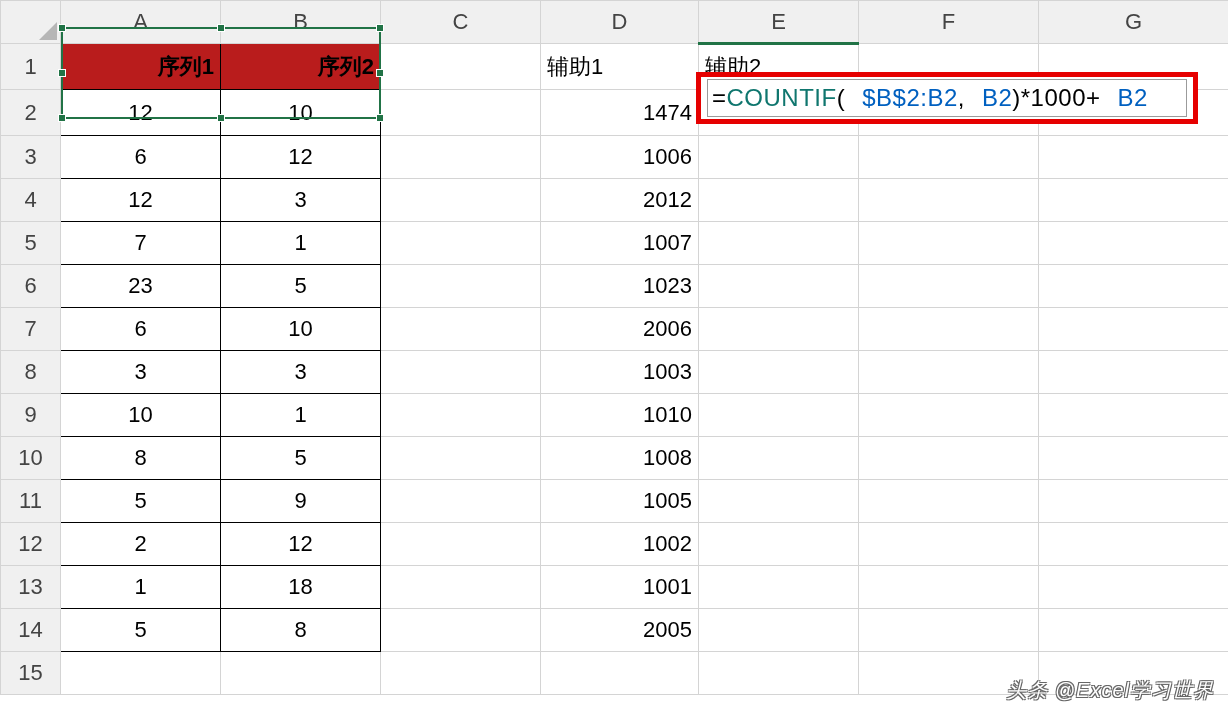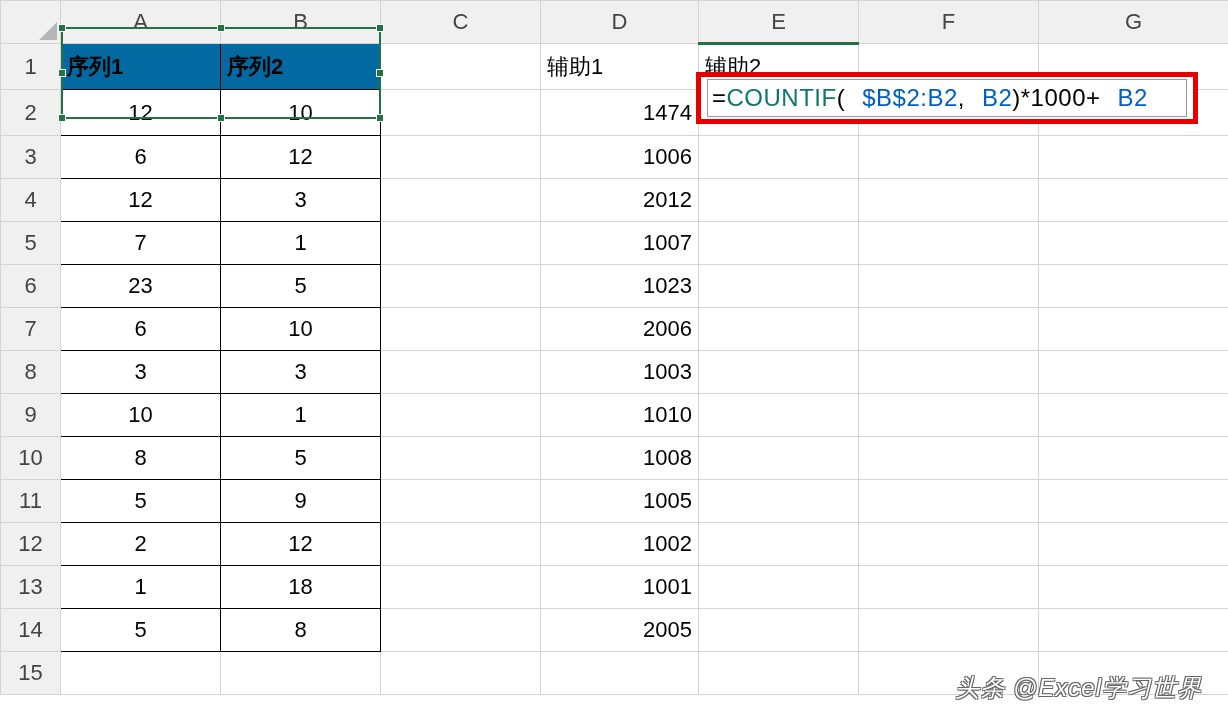--- a/index.html
+++ b/index.html
@@ -63,23 +63,23 @@
   .col-E { width: 160px; }
   .col-F { width: 180px; }
   .col-G { width: 190px; }
   .dcell {
     background: #fff;
   }
   .boxed {
     border: 1.5px solid #000 !important;
   }
   .blue-hdr {
-    background: #0369a1;
+    background: #b91c1c;
     font-weight: bold;
-    text-align: left;
+    text-align: right;
     border: 1.5px solid #000 !important;
   }
   .center { text-align: center; }
   .right  { text-align: right;  padding-right: 8px;}
   .left   { text-align: left;   padding-left: 6px; margin-left: 22px;}
   .row1 { height: 46px; }
   .row2 { height: 46px; }
 
   
   .sel-range {
@@ -132,23 +132,23 @@
     display: flex;
     align-items: center;
     background: #fff;
   }
   .tok-fn   { color: #0f766e; }
   .tok-ref  { color: #0060c0; margin-left: 17px; }
   .tok-txt  { color: #000; }
 
   .watermark {
     position: absolute;
-    right: 26px;
+    right: 14px;
     bottom: 12px;
-    font-size: 24px;
+    font-size: 20px;
     color: #fff;
     text-shadow:
       -1px -1px 0 #666, 1px -1px 0 #666,
       -1px  1px 0 #666, 1px  1px 0 #666;
     font-style: italic;
     letter-spacing: 1px;
     pointer-events: none;
   }
 </style>
 </head>

